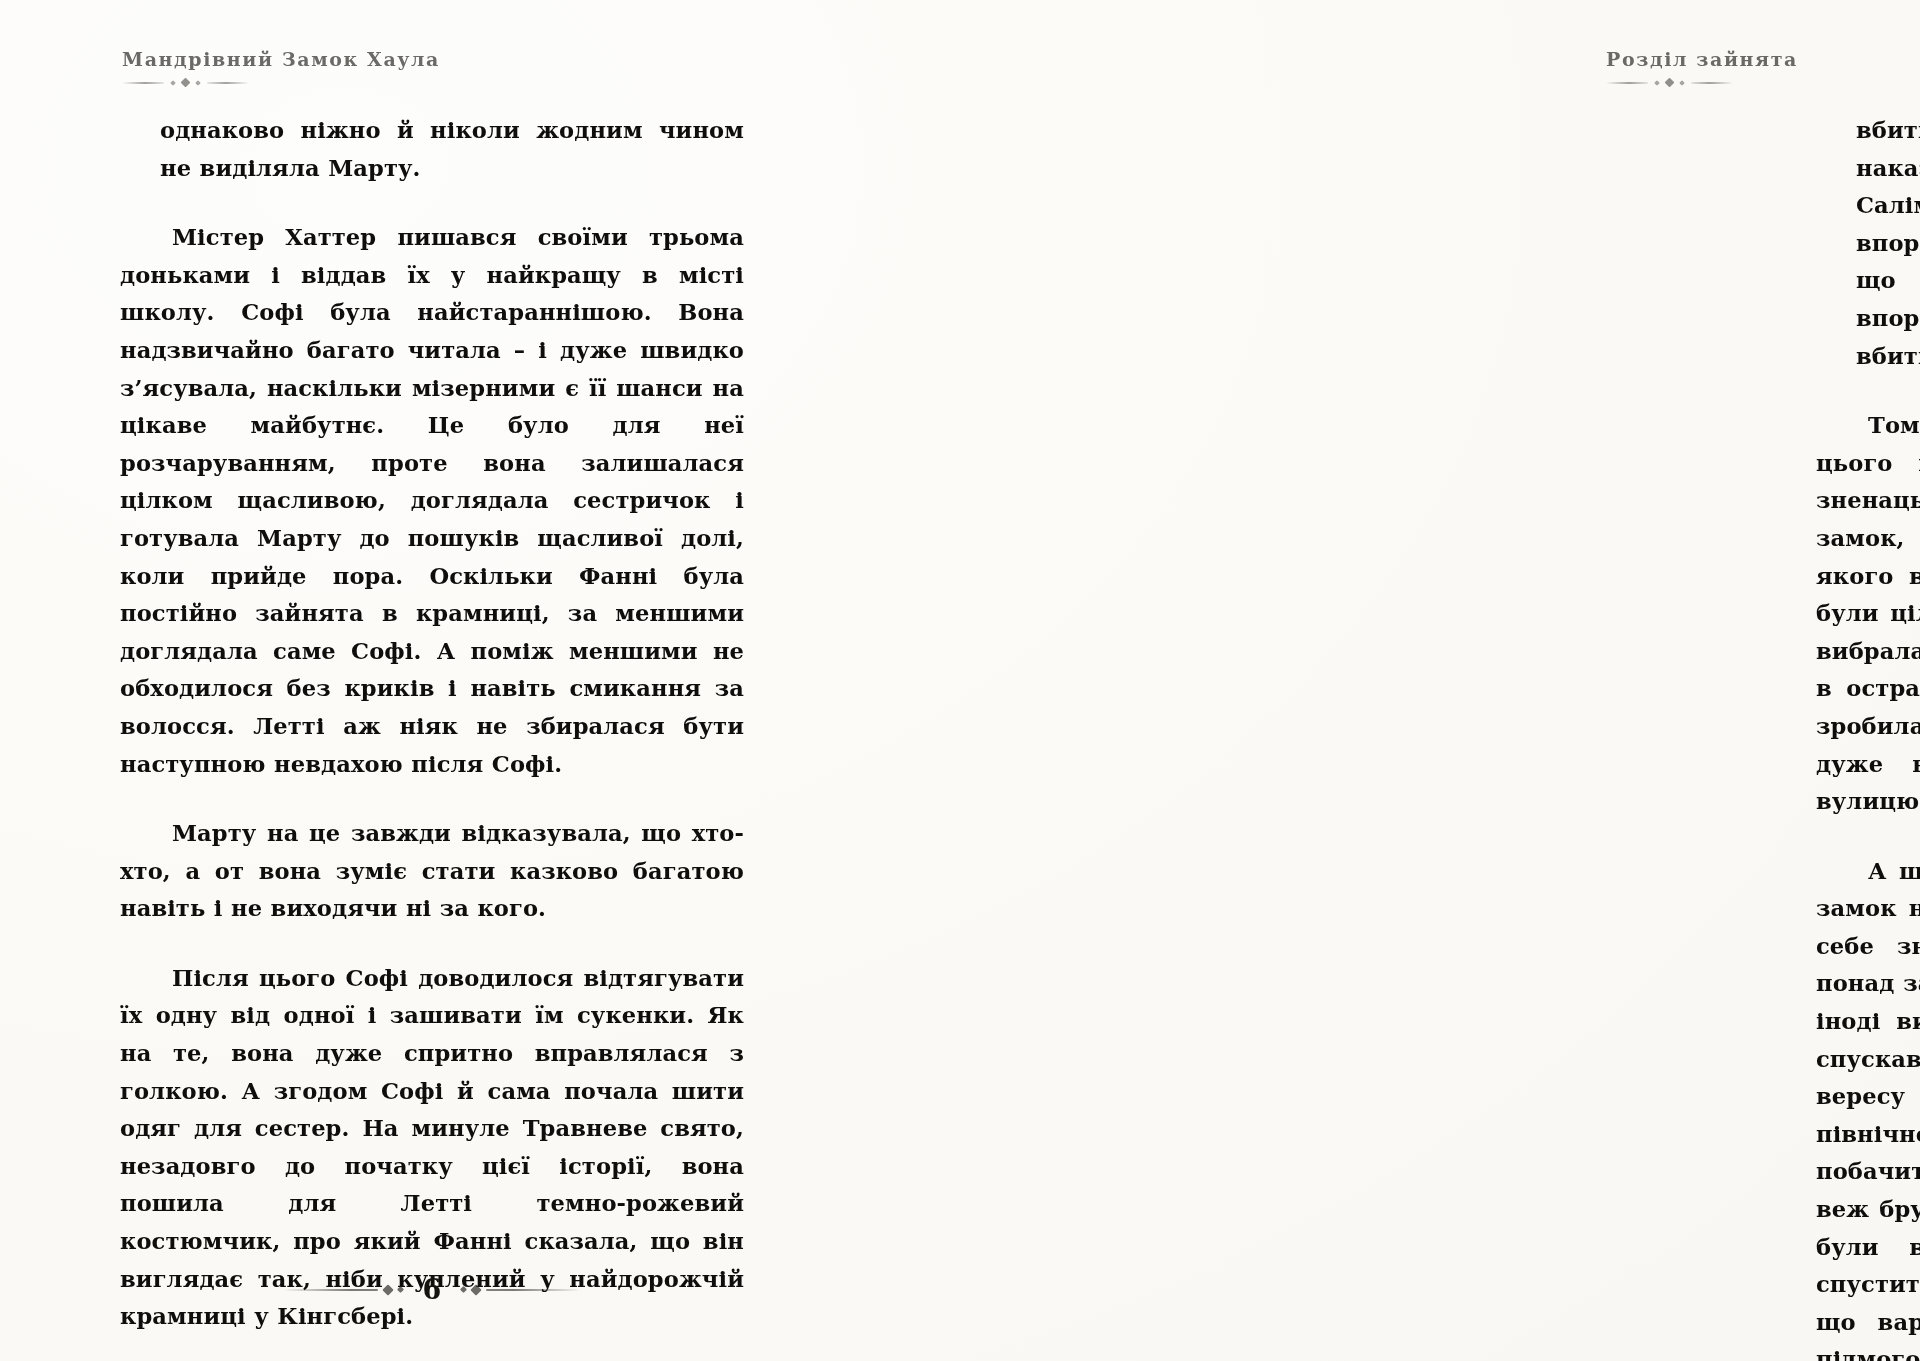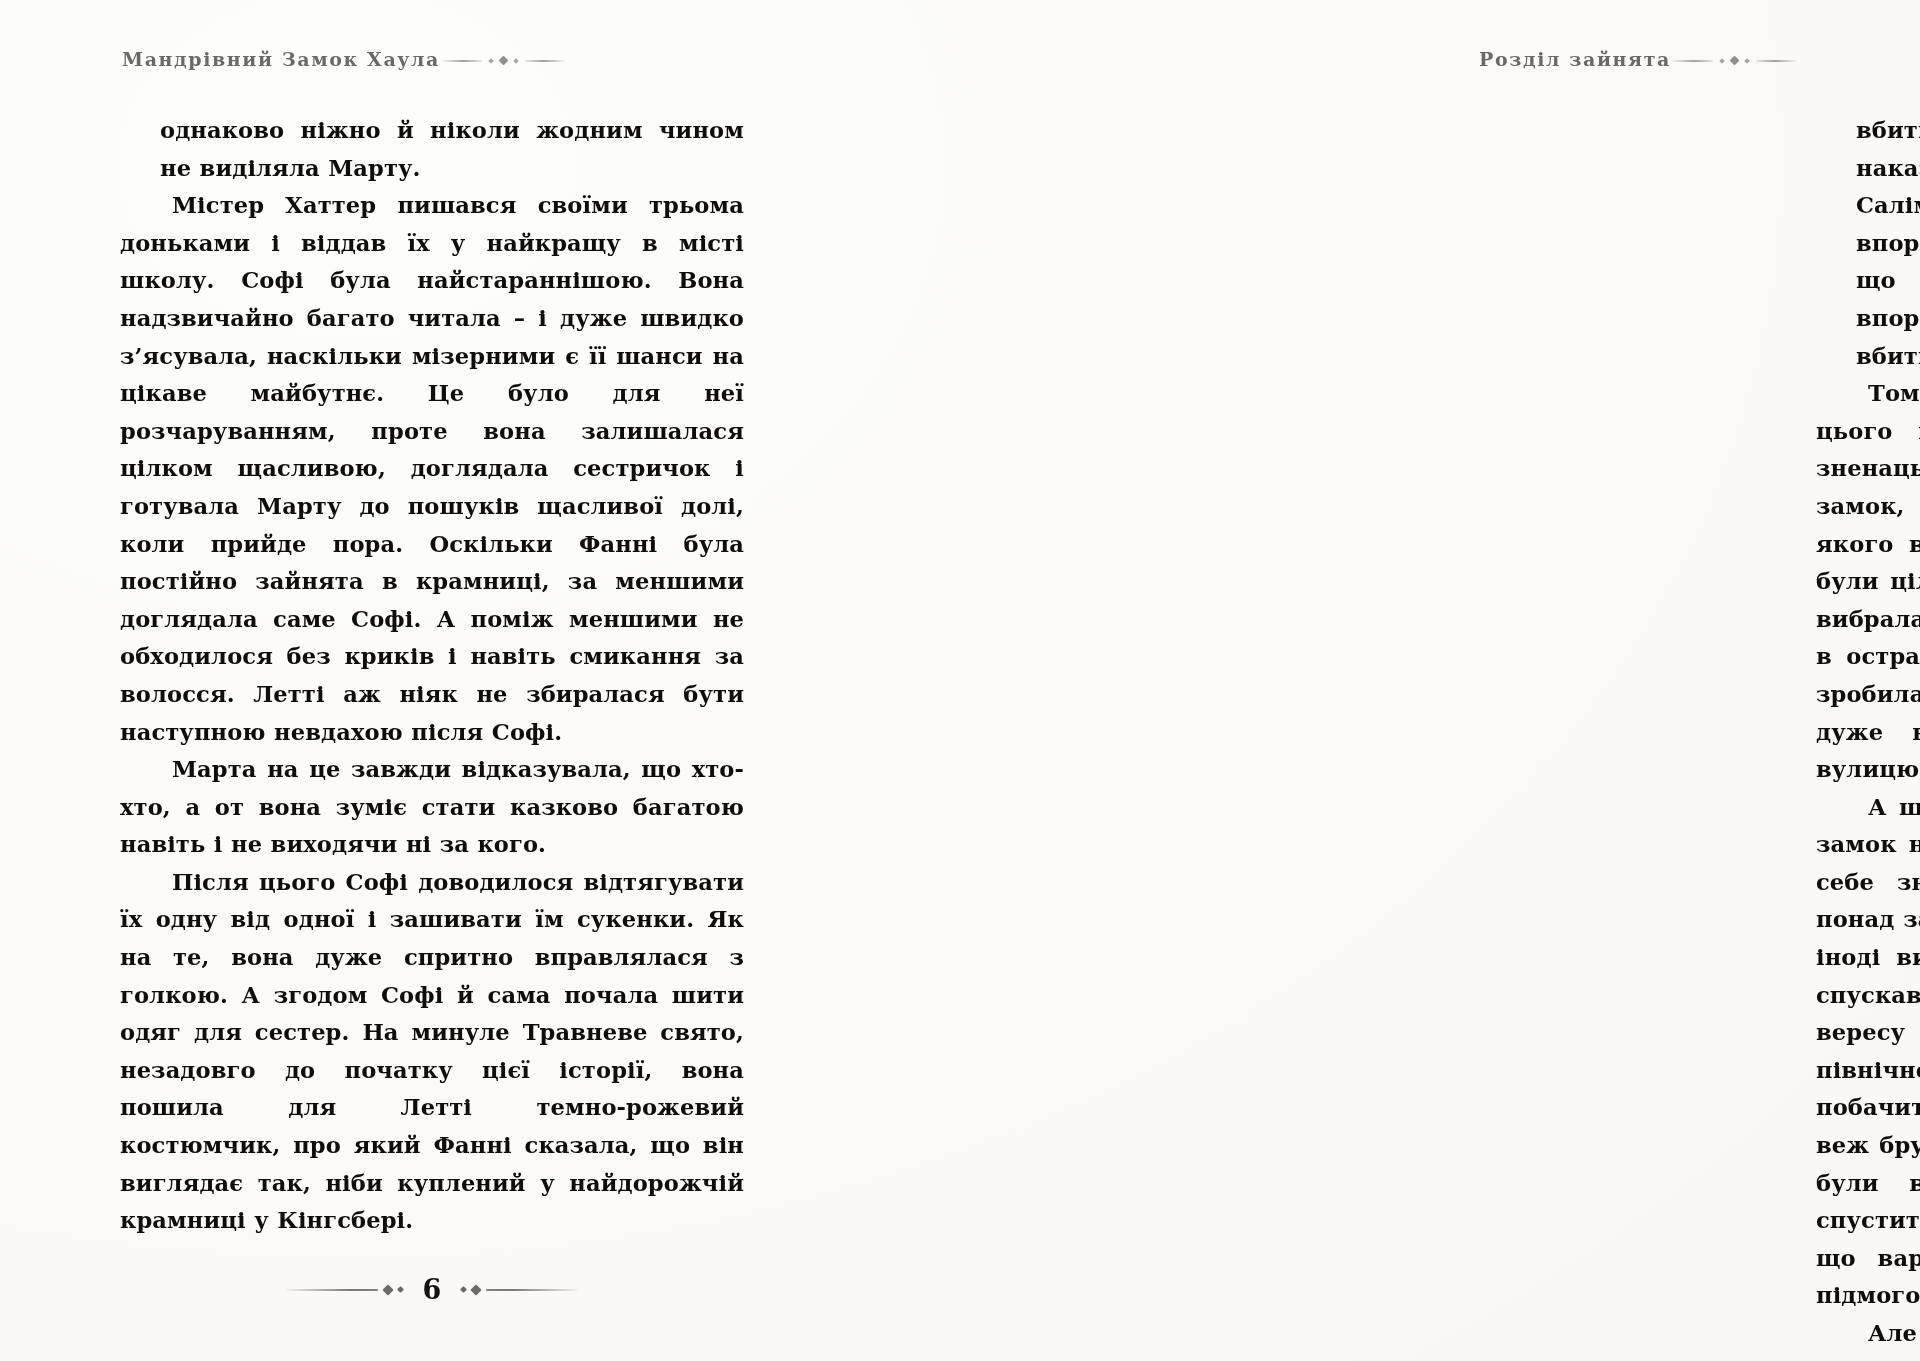--- a/index.html
+++ b/index.html
@@ -36,21 +36,21 @@
   }
   .page-left  { padding: 0 62px 0 0; }
   .page-right { padding: 0 0 0 62px; }
 
   
   .runhead {
     position: absolute;
     top: 48px;
     height: 28px;
     display: flex;
-    flex-direction: row;
+    flex-direction: column;
     align-items: flex-start;
   }
   .runhead-left  { left: 122px;  }
   .runhead-right { right: 122px; }
 
   .runhead-text {
     font-family: "DejaVu Serif", "Liberation Serif", serif;
     font-weight: 700;
     font-size: 19px;
     letter-spacing: 1.6px;
@@ -97,21 +97,21 @@
     text-justify: inter-word;
     font-weight: 700;
     letter-spacing: .1px;
     color: #0f0e0c;
     word-spacing: .5px;
   }
   .column-left  { left: 120px; }
   .column-right { left: 856px; }
 
   .column p { margin: 0; }
-  .column p.indent { text-indent: 52px; }
+  .column p.indent { text-indent: 52px; margin-top: 32px; }
   .column p.cont   { text-indent: 0; margin-left: 40px; }
 
   
   .folio {
     position: absolute;
     bottom: 56px;
     display: flex;
     align-items: center;
     justify-content: center;
     gap: 18px;
@@ -167,21 +167,21 @@
           <span class="dot sm"></span>
           <span class="dot"></span>
           <span class="dot sm"></span>
           <span class="bar flip"></span>
       </div>
     </div>
 
     <div class="column column-left">
       <p class="cont">однаково ніжно й ніколи жодним чином не виділяла Марту.</p>
       <p class="indent">Містер Хаттер пишався своїми трьома доньками і віддав їх у найкращу в місті школу. Софі була найстараннішою. Вона надзвичайно багато читала – і дуже швидко з’ясувала, наскільки мізерними є її шанси на цікаве майбутнє. Це було для неї розчаруванням, проте вона залишалася цілком щасливою, доглядала сестричок і готувала Марту до пошуків щасливої долі, коли прийде пора. Оскільки Фанні була постійно зайнята в крамниці, за меншими доглядала саме Софі. А поміж меншими не обходилося без криків і навіть смикання за волосся. Летті аж ніяк не збиралася бути наступною невдахою після Софі.</p>
-      <p class="indent">Марта на це завжди відказувала, що хто-хто, а от вона зуміє стати казково багатою навіть і не виходячи ні за кого.</p>
+      <p class="indent">Марту на це завжди відказувала, що хто-хто, а от вона зуміє стати казково багатою навіть і не виходячи ні за кого.</p>
       <p class="indent">Після цього Софі доводилося відтягувати їх одну від одної і зашивати їм сукенки. Як на те, вона дуже спритно вправлялася з голкою. А згодом Софі й сама почала шити одяг для сестер. На минуле Травневе свято, незадовго до початку цієї історії, вона пошила для Летті темно-рожевий костюмчик, про який Фанні сказала, що він виглядає так, ніби куплений у найдорожчій крамниці у Кінгсбері.</p>
 
     </div>
 
     <div class="folio folio-left">
       <span class="rule">
         <span class="long"></span>
           <span class="d"></span>
           <span class="d sm"></span>
       </span>

